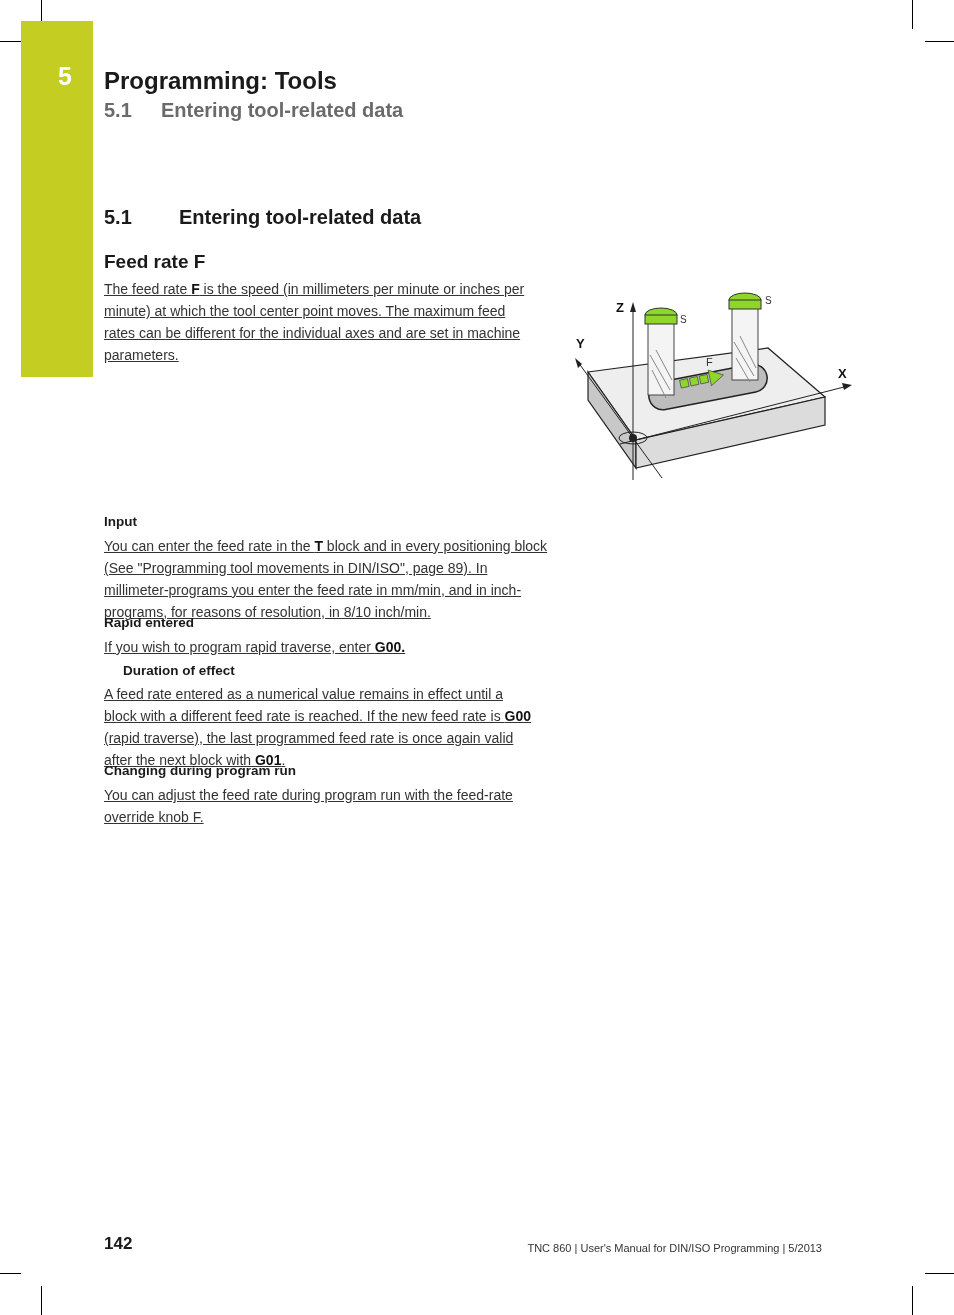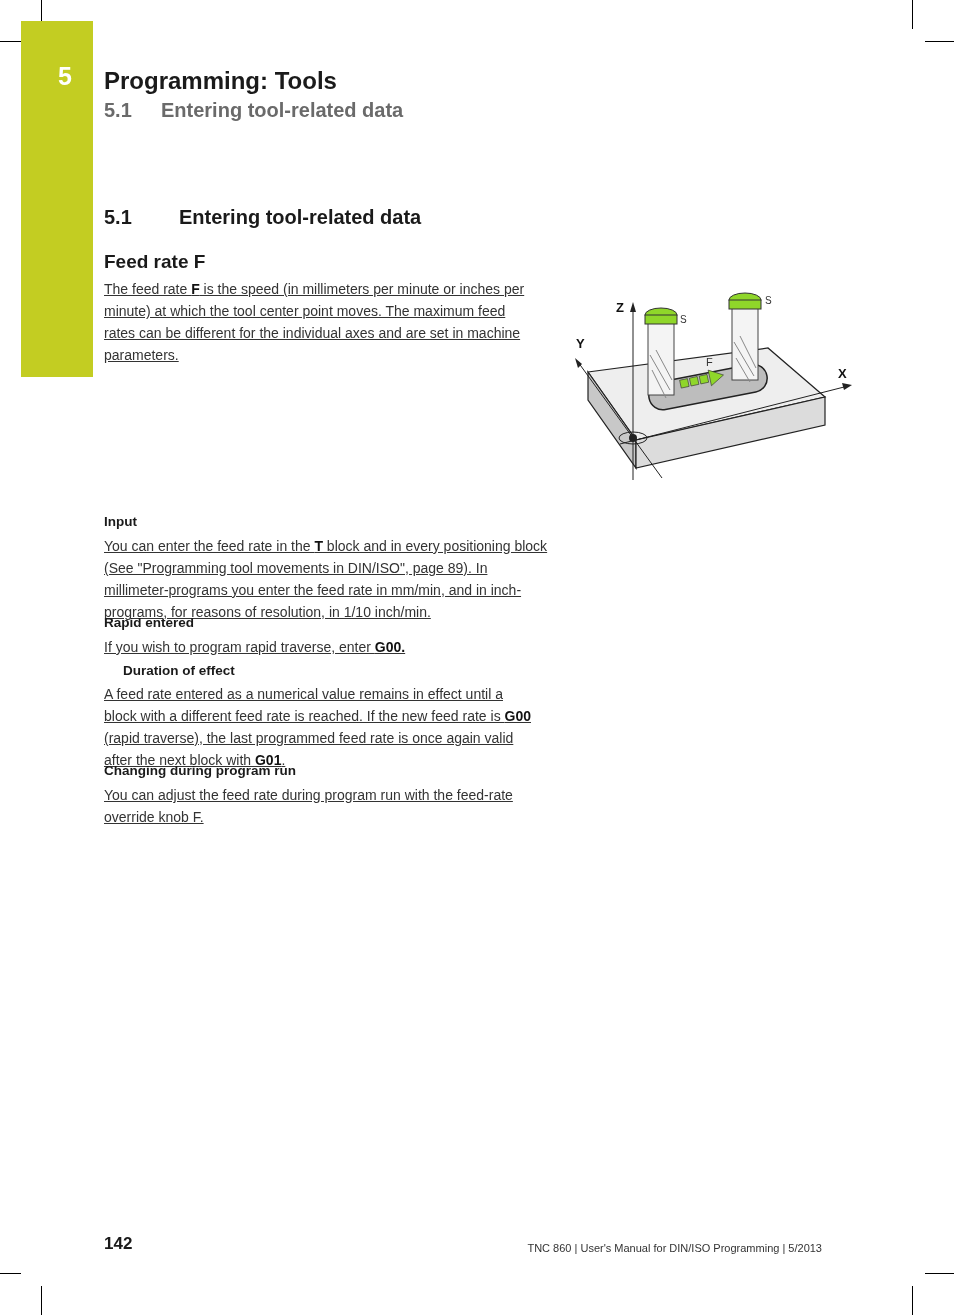--- a/index.html
+++ b/index.html
@@ -115,21 +115,21 @@
     <text x="6" y="68" font-family="Liberation Sans, sans-serif" font-weight="bold" font-size="13" fill="#111">Y</text>
     <text x="268" y="98" font-family="Liberation Sans, sans-serif" font-weight="bold" font-size="13" fill="#111">X</text>
     <text x="110" y="43" font-family="Liberation Sans, sans-serif" font-size="10" fill="#333">S</text>
     <text x="195" y="24" font-family="Liberation Sans, sans-serif" font-size="10" fill="#333">S</text>
     <text x="136" y="86" font-family="Liberation Sans, sans-serif" font-size="11" fill="#333">F</text>
   </svg>
 </div>
 
 <div class="minor-head" style="top:514px;">Input</div>
 <div class="para" style="top:535px;">
-  <span>You can enter the feed rate in the </span><b>T</b><span> block and in every positioning block (See "Programming tool movements in DIN/ISO", page 89). In millimeter-programs you enter the feed rate in mm/min, and in inch-programs, for reasons of resolution, in 1/10 inch/min.</span>
+  <span>You can enter the feed rate in the </span><b>T</b><span> block and in every positioning block (See "Programming tool movements in DIN/ISO", page 89). In millimeter-programs you enter the feed rate in mm/min, and in inch-programs, for reasons of resolution, in 8/10 inch/min.</span>
 </div>
 
 <div class="minor-head" style="top:615px;">Rapid entered</div>
 <div class="para" style="top:636px;">
   <span>If you wish to program rapid traverse, enter </span><b>G00.</b>
 </div>
 
 <div class="minor-head" style="top:663px;margin-left:19px;">Duration of effect</div>
 <div class="para" style="top:683px;width:430px;">
   <span>A feed rate entered as a numerical value remains in effect until a block with a different feed rate is reached.  If the new feed rate is </span><b>G00</b><span> (rapid traverse), the last programmed feed rate is once again valid after the next block with </span><b>G01</b><span>.</span>

